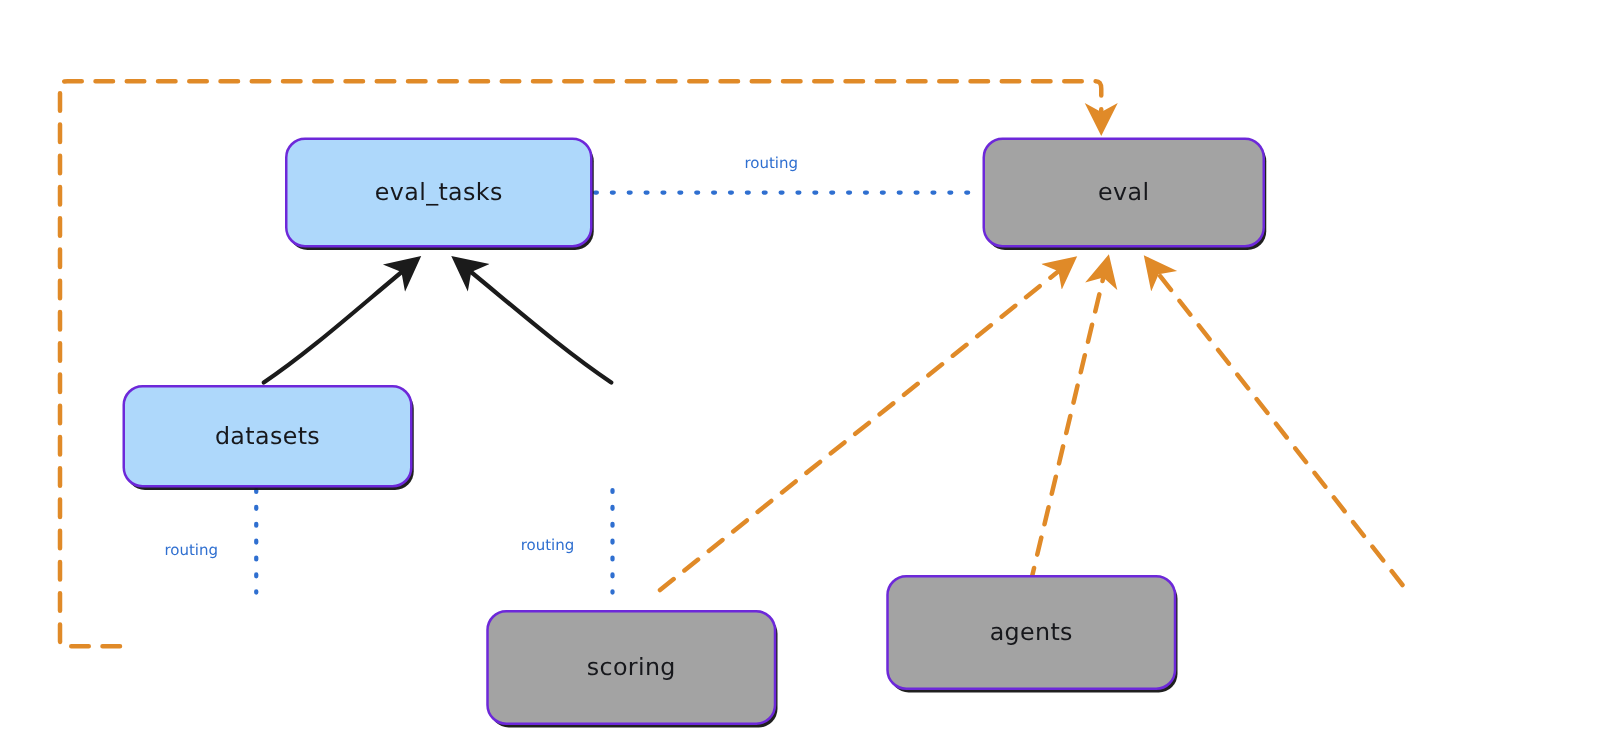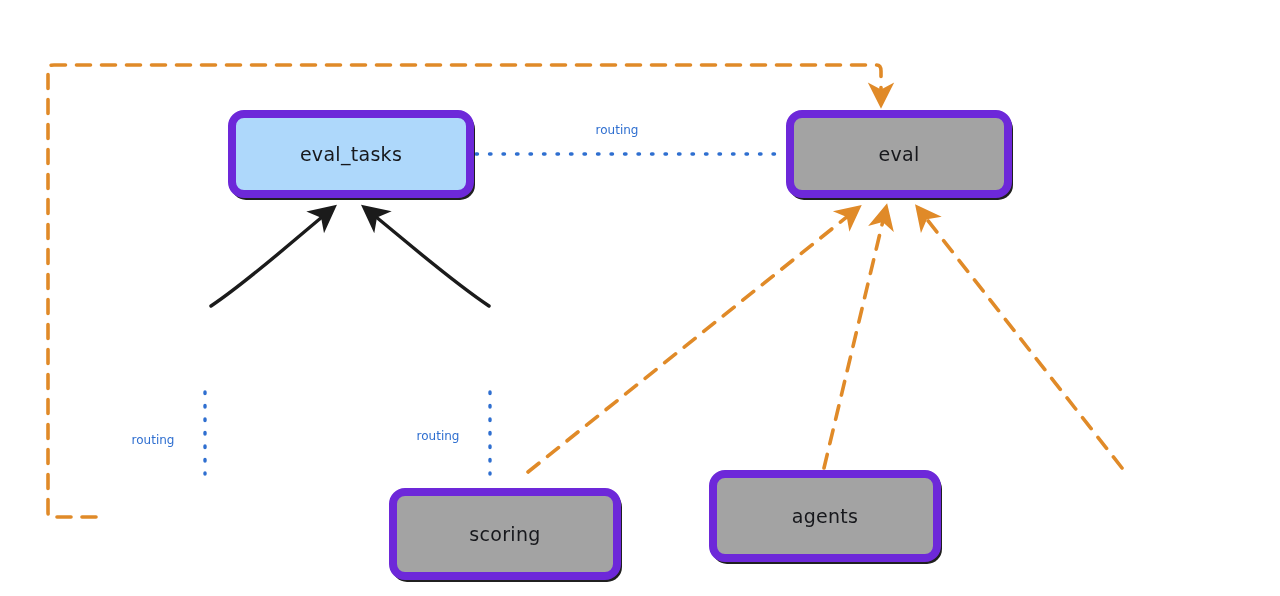--- a/index.html
+++ b/index.html
@@ -23,21 +23,21 @@
   #edge-layer {
     position: absolute;
     left: 0;
     top: 0;
     width: 1280px;
     height: 596px;
   }
   .node {
     position: absolute;
     box-sizing: border-box;
-    border: 8px solid #6d28d9;
+    border: 2px solid #6d28d9;
     border-radius: 16px;
     display: flex;
     align-items: center;
     justify-content: center;
     box-shadow: 2px 3px 0px -1px rgba(20,20,20,0.95);
   }
   .node.api {
     background: #aed8fb;
   }
   .node.provider {
@@ -97,28 +97,31 @@
   </svg>
 
   <div class="node api" style="left:228px; top:110px; width:246px; height:88px;">
     <span class="node-label">eval_tasks</span>
   </div>
 
   <div class="node provider" style="left:786px; top:110px; width:226px; height:88px;">
     <span class="node-label">eval</span>
   </div>
 
+  <div class="node api" style="left:98px; top:308px; width:232px; height:82px;">
+    <span class="node-label">datasets</span>
+  </div>
 
 
 
   <div class="node provider" style="left:389px; top:474px; width:232px; height:92px;margin-top:14px;">
     <span class="node-label">scoring</span>
   </div>
 
-  <div class="node provider" style="left:709px; top:470px; width:232px; height:92px;">
+  <div class="node provider" style="left:709px; top:460px; width:232px; height:92px;">
     <span class="node-label">agents</span>
   </div>
 
 
   <div class="edge-label" style="left:617px; top:130px;">routing</div>
 
   <div class="edge-label" style="left:153px; top:440px;">routing</div>
 
   <div class="edge-label" style="left:438px; top:436px;">routing</div>
 

